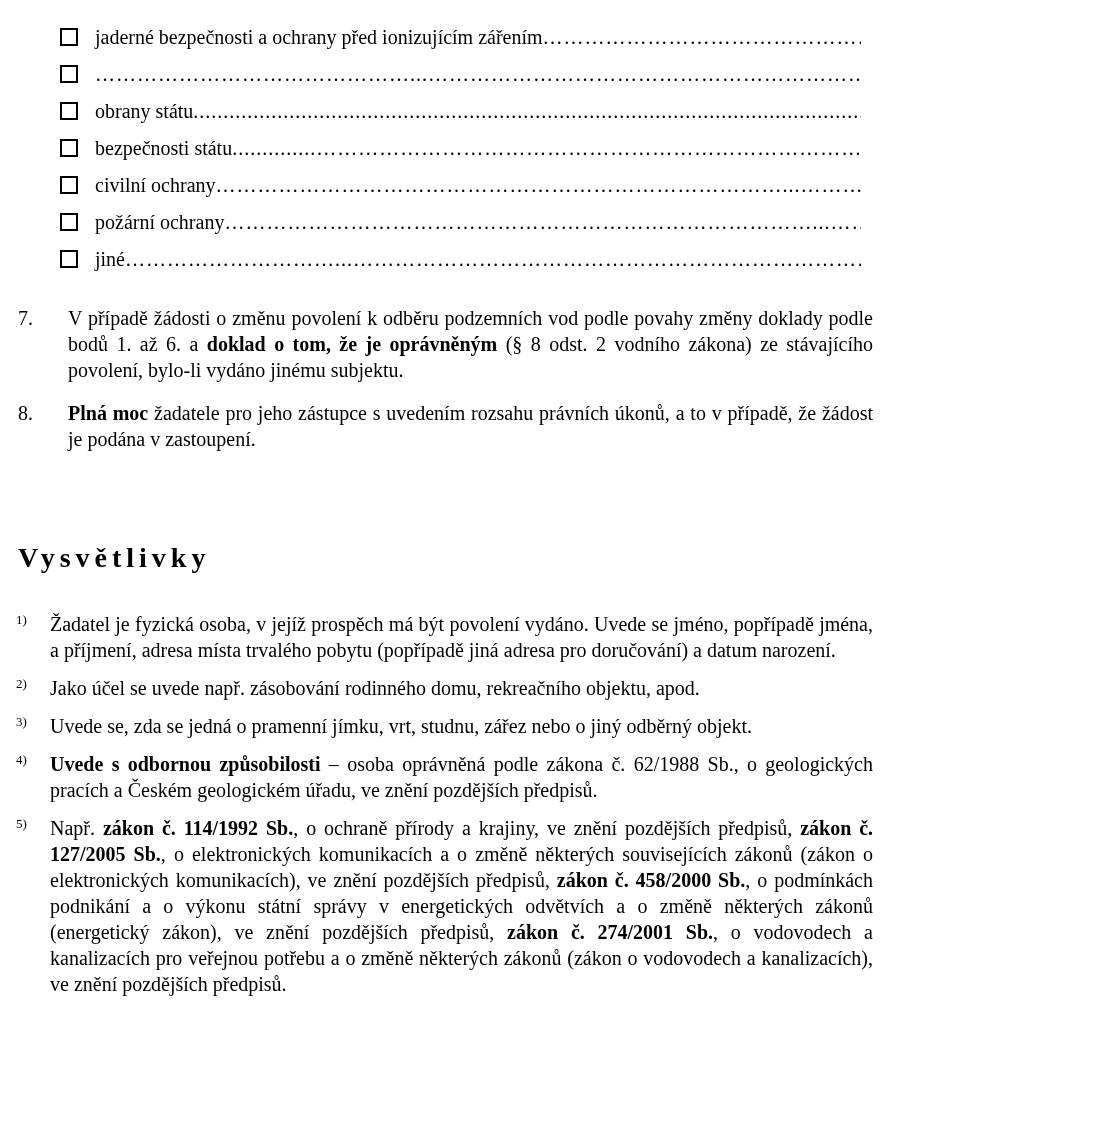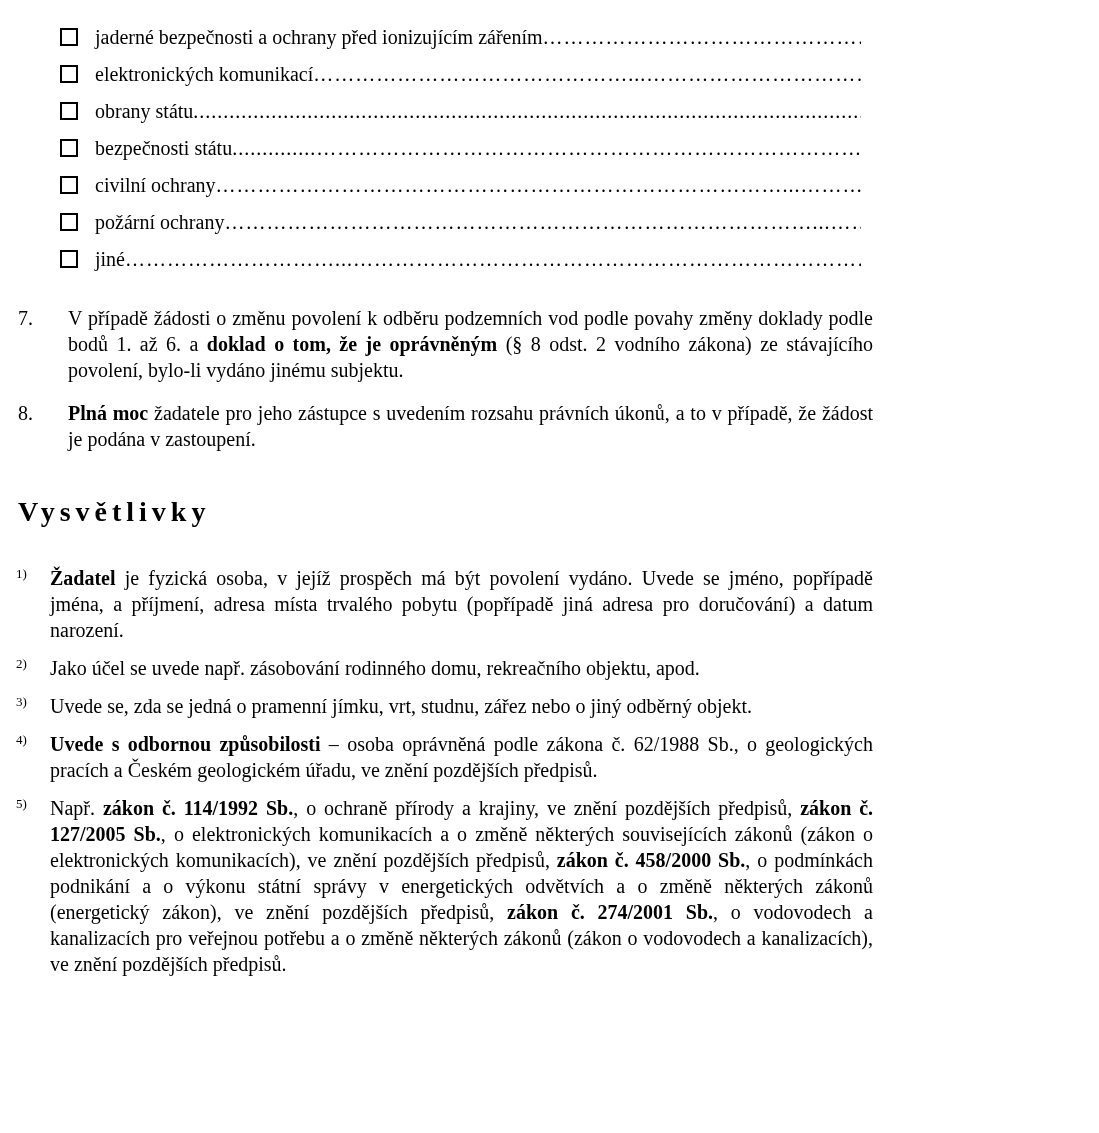--- a/index.html
+++ b/index.html
@@ -31,21 +31,21 @@
 
   
   .num-item { display: flex; margin-left: 18px; margin-right: 82px; }
   .num-item .num { flex: 0 0 37px; font-size: 20px; line-height: 26px; }
   .num-item .txt { flex: 1 1 auto; font-size: 20px; line-height: 26px; text-align: justify; margin-left: 13px; }
   #item7 { margin-top: 22px; }
   #item8 { margin-top: 17px; }
 
   
   .expl-heading {
-    margin-top: 44px; margin-left: 18px;
+    margin-top: 90px; margin-left: 18px;
     font-size: 28px; font-weight: bold; letter-spacing: 5px;
   }
 
   
   .footnotes { margin-top: 37px; }
   .fn { display: flex; margin-left: 16px; margin-right: 82px; margin-bottom: 12px; }
   .fn .fn-marker {
     flex: 0 0 34px;
     font-size: 13px; line-height: 26px;
     vertical-align: top; position: relative; top: -4px;
@@ -58,21 +58,20 @@
 <div class="page">
 
   <div class="cb-list">
     <div class="cb-row">
       <span class="cb-box"></span>
       <span class="cb-label">jaderné bezpečnosti a ochrany před ionizujícím zářením</span>
       <span class="cb-leader">  ……………………………………………………………………………………………………….</span>
     </div>
     <div class="cb-row">
       <span class="cb-box"></span>
-      <span class="cb-label">elektronických komunikací</span>
       <span class="cb-leader">………………………………………...…………………………………………………………………………..</span>
     </div>
     <div class="cb-row">
       <span class="cb-box"></span>
       <span class="cb-label">obrany státu </span>
       <span class="cb-leader">...................................................................................................................................................................................................</span>
     </div>
     <div class="cb-row">
       <span class="cb-box"></span>
       <span class="cb-label">bezpečnosti státu </span>
@@ -103,21 +102,21 @@
   <div class="num-item" id="item8">
     <div class="num">8.</div>
     <div class="txt"><span style="font-weight: bold;">Plná moc</span><span> žadatele pro jeho zástupce s uvedením rozsahu právních úkonů, a to v případě, že žádost je podána v zastoupení.</span></div>
   </div>
 
   <div class="expl-heading">Vysvětlivky</div>
 
   <div class="footnotes">
     <div class="fn">
       <div class="fn-marker">1)</div>
-      <div class="fn-text"><span style="font-weight: bold;">Žadatel</span><span> je fyzická osoba, v jejíž prospěch má být povolení vydáno. Uvede se jméno, popřípadě jména, a příjmení, adresa místa trvalého pobytu (popřípadě jiná adresa pro doručování) a datum narození.</span></div>
+      <div class="fn-text"><span style="font-weight: normal;">Žadatel</span><span> je fyzická osoba, v jejíž prospěch má být povolení vydáno. Uvede se jméno, popřípadě jména, a příjmení, adresa místa trvalého pobytu (popřípadě jiná adresa pro doručování) a datum narození.</span></div>
     </div>
     <div class="fn">
       <div class="fn-marker">2)</div>
       <div class="fn-text"><span>Jako </span><span style="font-weight: normal;">účel</span><span> se uvede např. zásobování rodinného domu, rekreačního objektu, apod.</span></div>
     </div>
     <div class="fn">
       <div class="fn-marker">3)</div>
       <div class="fn-text"><span>Uvede se, zda se jedná o pramenní jímku, vrt, studnu, zářez nebo o jiný odběrný objekt.</span></div>
     </div>
     <div class="fn">

